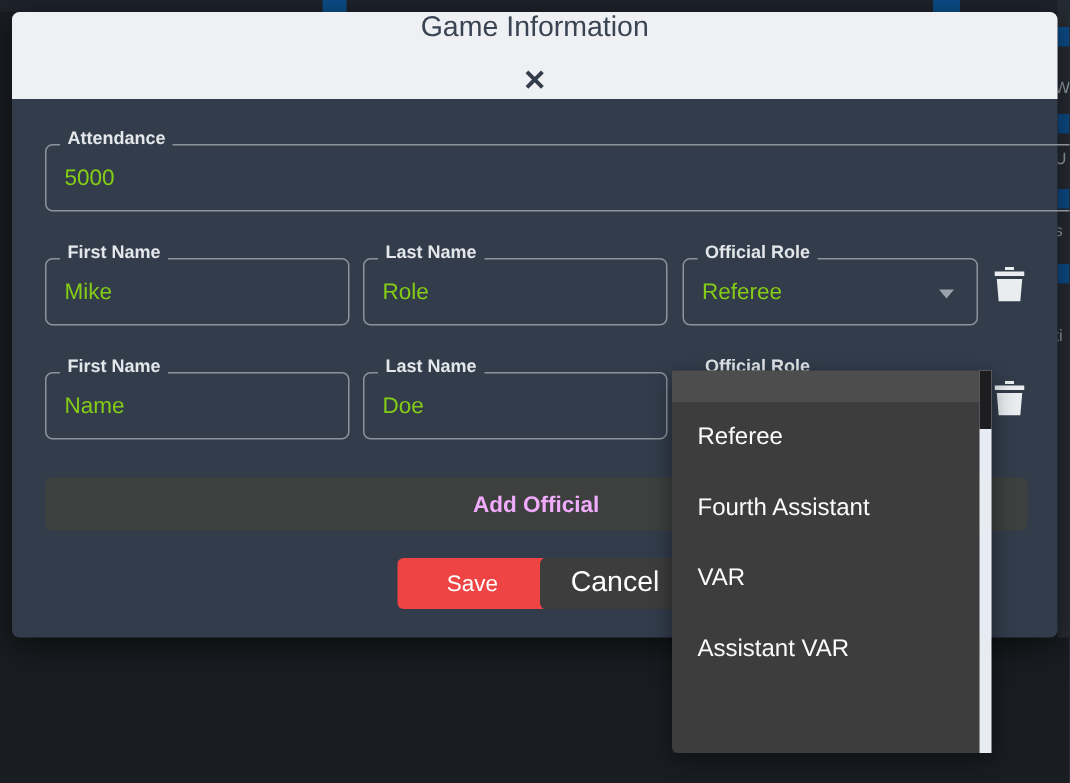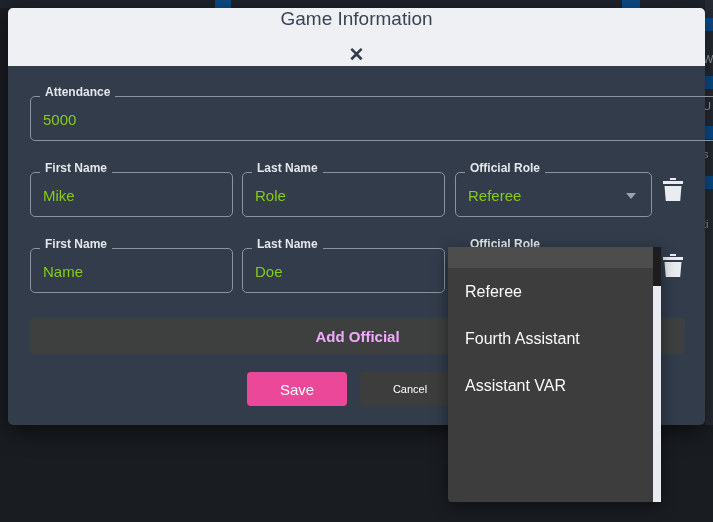--- a/index.html
+++ b/index.html
@@ -61,29 +61,29 @@
     background:none; border:none; cursor:pointer; padding:0;
   }
   
   .add-btn {
     position:absolute; left:22px; top:310px; width:655px; height:36px;
     background:#3e4040; border:none; border-radius:5px;
     color:#f0abfc; font-size:15px; font-weight:700; cursor:pointer;
     font-family:"Liberation Sans", sans-serif;
   }
   .save-btn {
-    position:absolute; left:239px; top:364px; width:100px; height:34px;
-    background:#ec4899; border:none; border-radius:4px;
+    position:absolute; left:257px; top:364px; width:100px; height:34px;
+    background:#ef4444; border:none; border-radius:4px;
     color:#fff; font-size:15px; cursor:pointer;
     font-family:"Liberation Sans", sans-serif;
   }
   .cancel-btn {
     position:absolute; left:352px; top:364px; width:100px; height:34px;
     background:#3d3d3d; border:none; border-radius:4px;
-    color:#fff; font-size:11px; cursor:pointer;
+    color:#fff; font-size:19px; cursor:pointer;
     font-family:"Liberation Sans", sans-serif;
     text-align:center;
   }
   
   .dropdown {
     position:absolute; left:448px; top:247px; width:213px; height:255px;
     z-index:50; display:flex;
     box-shadow:0 4px 14px rgba(0,0,0,.45);
   }
   .dd-list {
@@ -168,18 +168,19 @@
   <button class="add-btn">Add Official</button>
   <button class="save-btn">Save</button>
   <button class="cancel-btn">Cancel</button>
 </div>
 
 <div class="dropdown">
   <div class="dd-list">
     <div class="dd-highlight"></div>
     <div class="dd-item">Referee</div>
     <div class="dd-item">Fourth Assistant</div>
+    <div class="dd-item">VAR</div>
     <div class="dd-item">Assistant VAR</div>
   </div>
   <div class="dd-scrollbar">
     <div class="dd-thumb"></div>
   </div>
 </div>
 
 </body></html>

